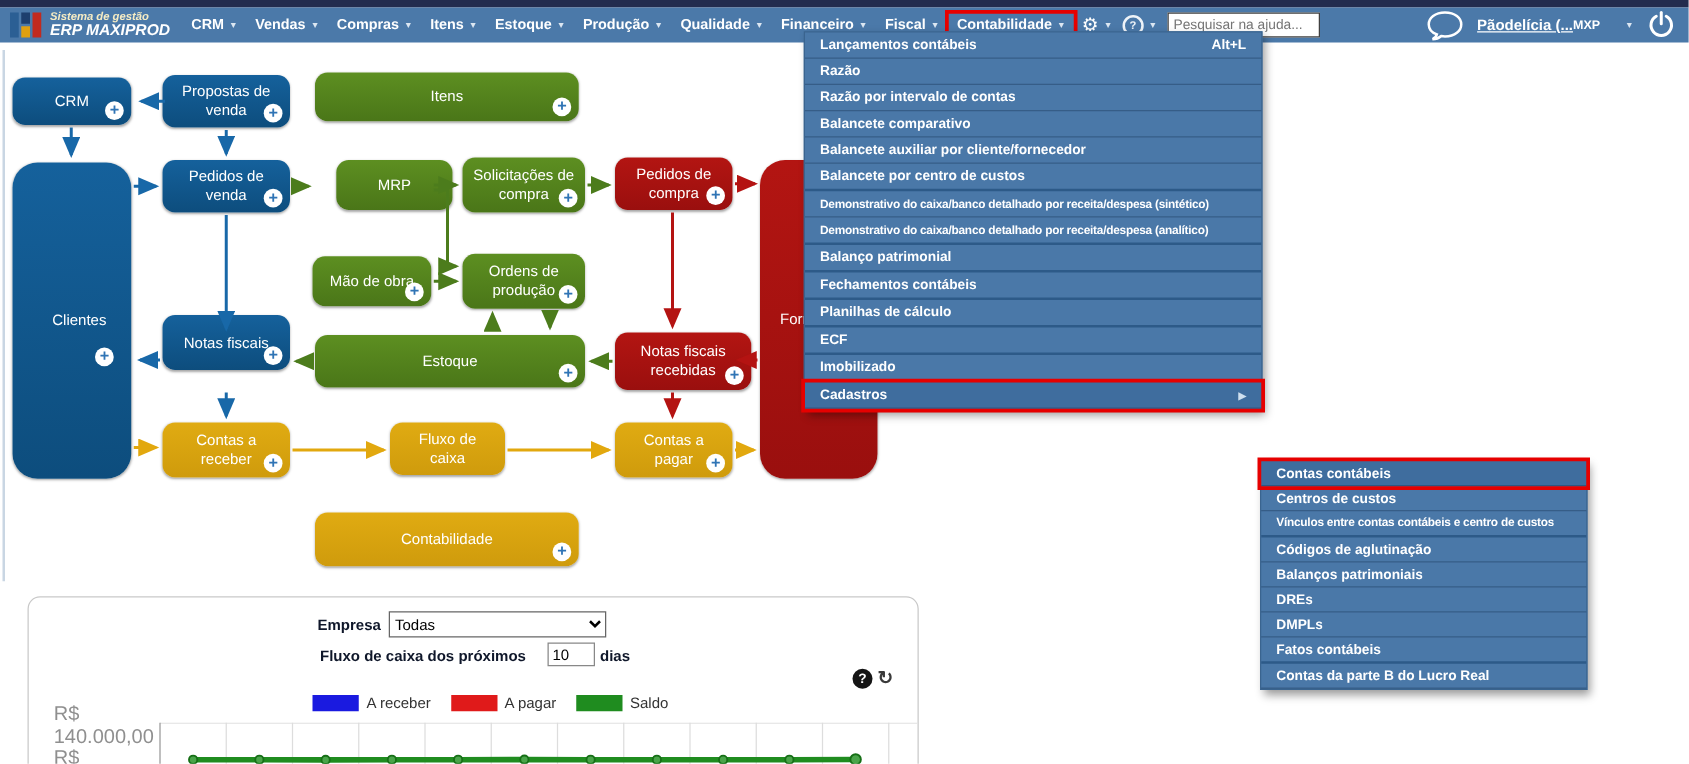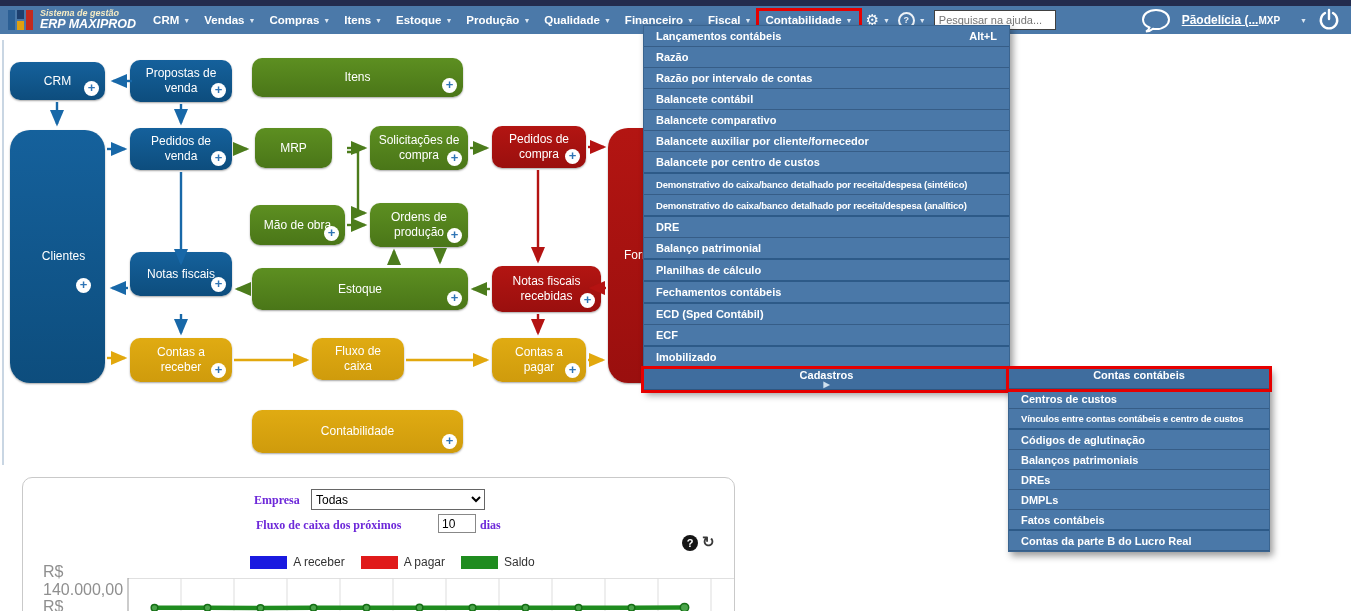--- a/index.html
+++ b/index.html
@@ -48,25 +48,25 @@
   #submenu-cadastros{left:1008px;top:368px;width:260px;}
   .menu-row{height:20px;display:flex;align-items:center;justify-content:space-between;
             padding:0 12px;color:#fff;font-weight:700;font-size:11px;cursor:pointer;
             border-bottom:1px solid rgba(18,44,74,.35);}
   #submenu-cadastros .menu-row{height:19px;}
   .menu-row.group-end{border-bottom:2px solid #2d5a88;}
   .menu-row .mlabel{white-space:nowrap;overflow:hidden;}
   .menu-row .mlabel.small{font-size:9.5px;letter-spacing:-0.2px;text-align:right;}
   .menu-row .shortcut{font-size:11px;font-weight:700;}
   .menu-row .subarrow{font-size:8px;color:#cfe0ef;}
-  .menu-row.hl-row{outline:3px solid #e60000;position:relative;z-index:2;background:#3f6d9e;flex-direction:column;}
+  .menu-row.hl-row{outline:3px solid #e60000;position:relative;z-index:2;background:#3f6d9e;}
   
   .card{position:absolute;left:22px;top:477px;width:711px;height:200px;background:#fff;
         border:1px solid #c9c9c9;border-radius:10px;z-index:2;}
-  .card .lbl{position:absolute;font-weight:700;font-size:12px;color:#6d28d9;font-family:Liberation Serif, serif;}
+  .card .lbl{position:absolute;font-weight:700;font-size:12px;color:#0f172a;}
   #empresa-select{position:absolute;left:288px;top:11px;width:174px;height:21px;font-size:12px;
                   font-family:"Liberation Sans",sans-serif;border:1px solid #666;background:#fff;}
   #dias-input{position:absolute;left:415px;top:36px;width:30px;height:15px;font-size:12px;
               border:1px solid #888;padding:1px 3px;font-family:"Liberation Sans",sans-serif;}
   .help-circle{position:absolute;left:659px;top:57px;width:16px;height:16px;background:#151515;color:#fff;
                border-radius:50%;font-size:11px;font-weight:700;text-align:center;line-height:16px;cursor:pointer;}
   .refresh-ico{position:absolute;left:679px;top:55px;font-size:15px;color:#3a3a3a;font-weight:700;cursor:pointer;}
   #legend{position:absolute;left:0;top:77px;width:100%;display:flex;justify-content:center;gap:16px;
           padding-left:28px;box-sizing:border-box;}
   .legend-item{display:flex;align-items:center;gap:6px;font-size:12px;color:#333;}
@@ -171,21 +171,21 @@
     <span class="plus">+</span>
   </div>
 <div class="node blue tall" style="left:10px;top:130px;width:95px;height:253px">
     <span>Clientes</span>
     <span class="plus mid">+</span>
   </div>
 <div class="node blue" style="left:130px;top:128px;width:102px;height:42px">
     <span>Pedidos de venda</span>
     <span class="plus">+</span>
   </div>
-<div class="node green" style="left:255px;top:128px;width:77px;height:40px">
+<div class="node green" style="left:269px;top:128px;width:93px;height:40px">
     <span>MRP</span>
   </div>
 <div class="node green" style="left:370px;top:126px;width:98px;height:44px">
     <span>Solicitações de compra</span>
     <span class="plus">+</span>
   </div>
 <div class="node red" style="left:492px;top:126px;width:94px;height:42px">
     <span>Pedidos de compra</span>
     <span class="plus">+</span>
   </div>
@@ -282,51 +282,42 @@
       <span class="mlabel">Lançamentos contábeis</span>
       <span class="shortcut">Alt+L</span>
     </div>
     <div class="menu-row">
       <span class="mlabel">Razão</span>
     </div>
     <div class="menu-row">
       <span class="mlabel">Razão por intervalo de contas</span>
     </div>
     <div class="menu-row">
-      <span class="mlabel">Balancete contábil</span>
-    </div>
-    <div class="menu-row">
       <span class="mlabel">Balancete comparativo</span>
     </div>
     <div class="menu-row">
       <span class="mlabel">Balancete auxiliar por cliente/fornecedor</span>
     </div>
     <div class="menu-row group-end">
       <span class="mlabel">Balancete por centro de custos</span>
     </div>
     <div class="menu-row">
       <span class="mlabel small">Demonstrativo do caixa/banco detalhado por receita/despesa (sintético)</span>
     </div>
     <div class="menu-row group-end">
       <span class="mlabel small">Demonstrativo do caixa/banco detalhado por receita/despesa (analítico)</span>
     </div>
-    <div class="menu-row">
-      <span class="mlabel">DRE</span>
-    </div>
     <div class="menu-row group-end">
       <span class="mlabel">Balanço patrimonial</span>
     </div>
     <div class="menu-row group-end">
+      <span class="mlabel">Fechamentos contábeis</span>
+    </div>
+    <div class="menu-row group-end">
       <span class="mlabel">Planilhas de cálculo</span>
-    </div>
-    <div class="menu-row group-end">
-      <span class="mlabel">Fechamentos contábeis</span>
-    </div>
-    <div class="menu-row">
-      <span class="mlabel">ECD (Sped Contábil)</span>
     </div>
     <div class="menu-row group-end">
       <span class="mlabel">ECF</span>
     </div>
     <div class="menu-row group-end">
       <span class="mlabel">Imobilizado</span>
     </div>
     <div class="menu-row hl-row">
       <span class="mlabel">Cadastros</span>
       <span class="subarrow">▶</span>

